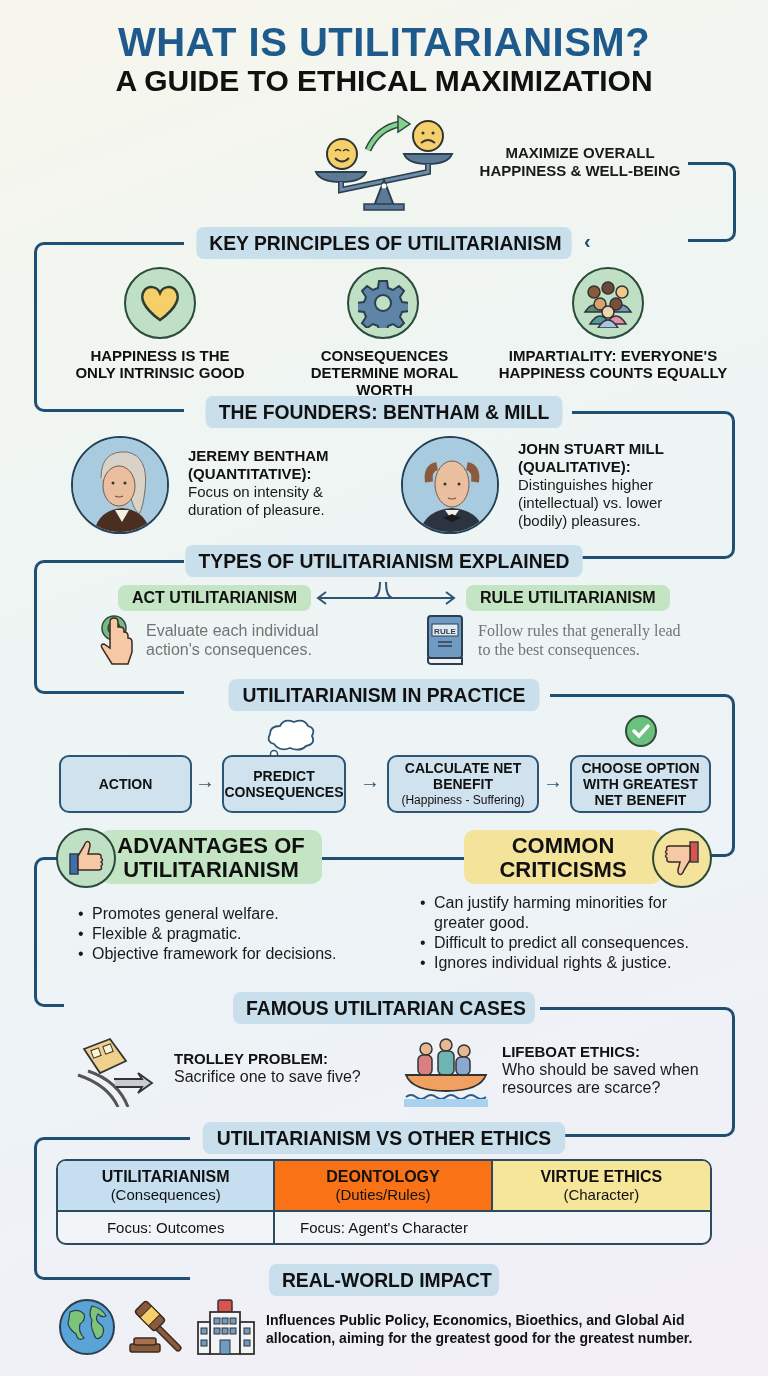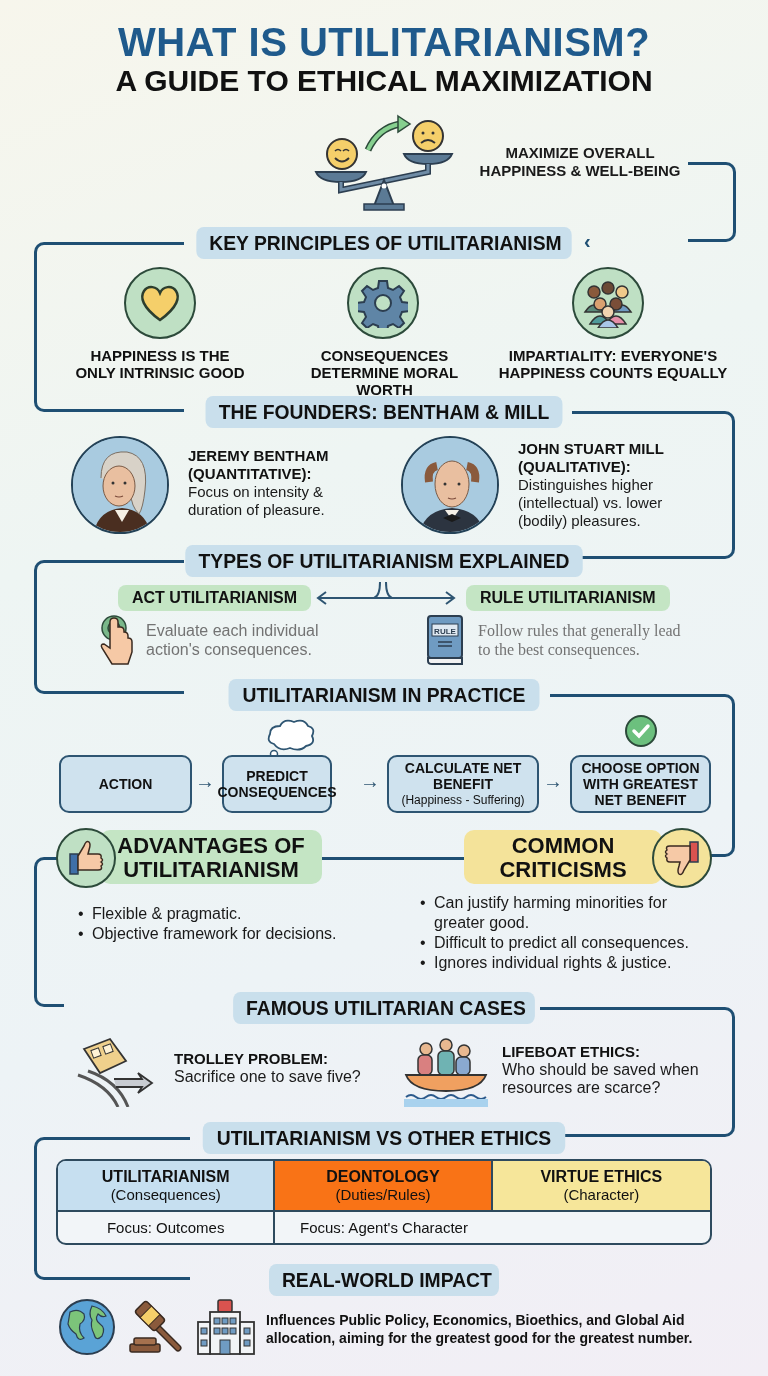--- a/index.html
+++ b/index.html
@@ -259,21 +259,21 @@
   <svg width="34" height="34" viewBox="0 0 34 34">
     <circle cx="17" cy="17" r="15" fill="#6cc07e" stroke="#2c4a3a" stroke-width="2"></circle>
     <path d="M10 17 l5 5 l9 -10" stroke="#fff" stroke-width="3.5" fill="none" stroke-linecap="round"></path>
   </svg>
 </div>
 
 <div class="abs flow-box" style="left:59px; top:755px; width:133px; height:58px;">
   <div>ACTION</div>
 </div>
 <div class="abs arrow" style="left:195px; top:770px;">→</div>
-<div class="abs flow-box" style="left:222px; top:755px; width:110px; height:58px;">
+<div class="abs flow-box" style="left:222px; top:755px; width:124px; height:58px;">
   <div>PREDICT</div>
   <div>CONSEQUENCES</div>
 </div>
 <div class="abs arrow" style="left:360px; top:770px;">→</div>
 <div class="abs flow-box" style="left:387px; top:755px; width:152px; height:58px;">
   <div>CALCULATE NET</div>
   <div>BENEFIT</div>
   <div class="sub">(Happiness - Suffering)</div>
 </div>
 <div class="abs arrow" style="left:543px; top:770px;">→</div>
@@ -299,20 +299,21 @@
   <div>CRITICISMS</div>
 </div>
 <div class="abs circle-icon" style="left:652px; top:828px; width:60px; height:60px; background:#f4e39a;">
   <svg width="40" height="40" viewBox="0 0 40 40">
     <rect x="28" y="4" width="8" height="20" fill="#d9534f" stroke="#2c3e50" stroke-width="1.5"></rect>
     <path d="M28 22 l-6 10 q-2 6 -5 4 q-2 -2 0 -8 l1 -4 h-10 q-4 0 -3 -4 q-3 -2 0 -4 q-3 -2 0 -4 q-2 -4 3 -4 h20z" fill="#f6c9a6" stroke="#3a2a20" stroke-width="1.5"></path>
   </svg>
 </div>
 
 <ul class="abs bullets" style="left:78px; top:904px; width:320px;">
+  <li>Promotes general welfare.</li>
   <li>Flexible &amp; pragmatic.</li>
   <li>Objective framework for decisions.</li>
 </ul>
 <ul class="abs bullets" style="left:420px; top:893px; width:300px;">
   <li>Can justify harming minorities for greater good.</li>
   <li>Difficult to predict all consequences.</li>
   <li>Ignores individual rights &amp; justice.</li>
 </ul>
 
 <div class="abs section-pill" style="left:220px; top:992px; width:328px;">FAMOUS UTILITARIAN CASES</div>

